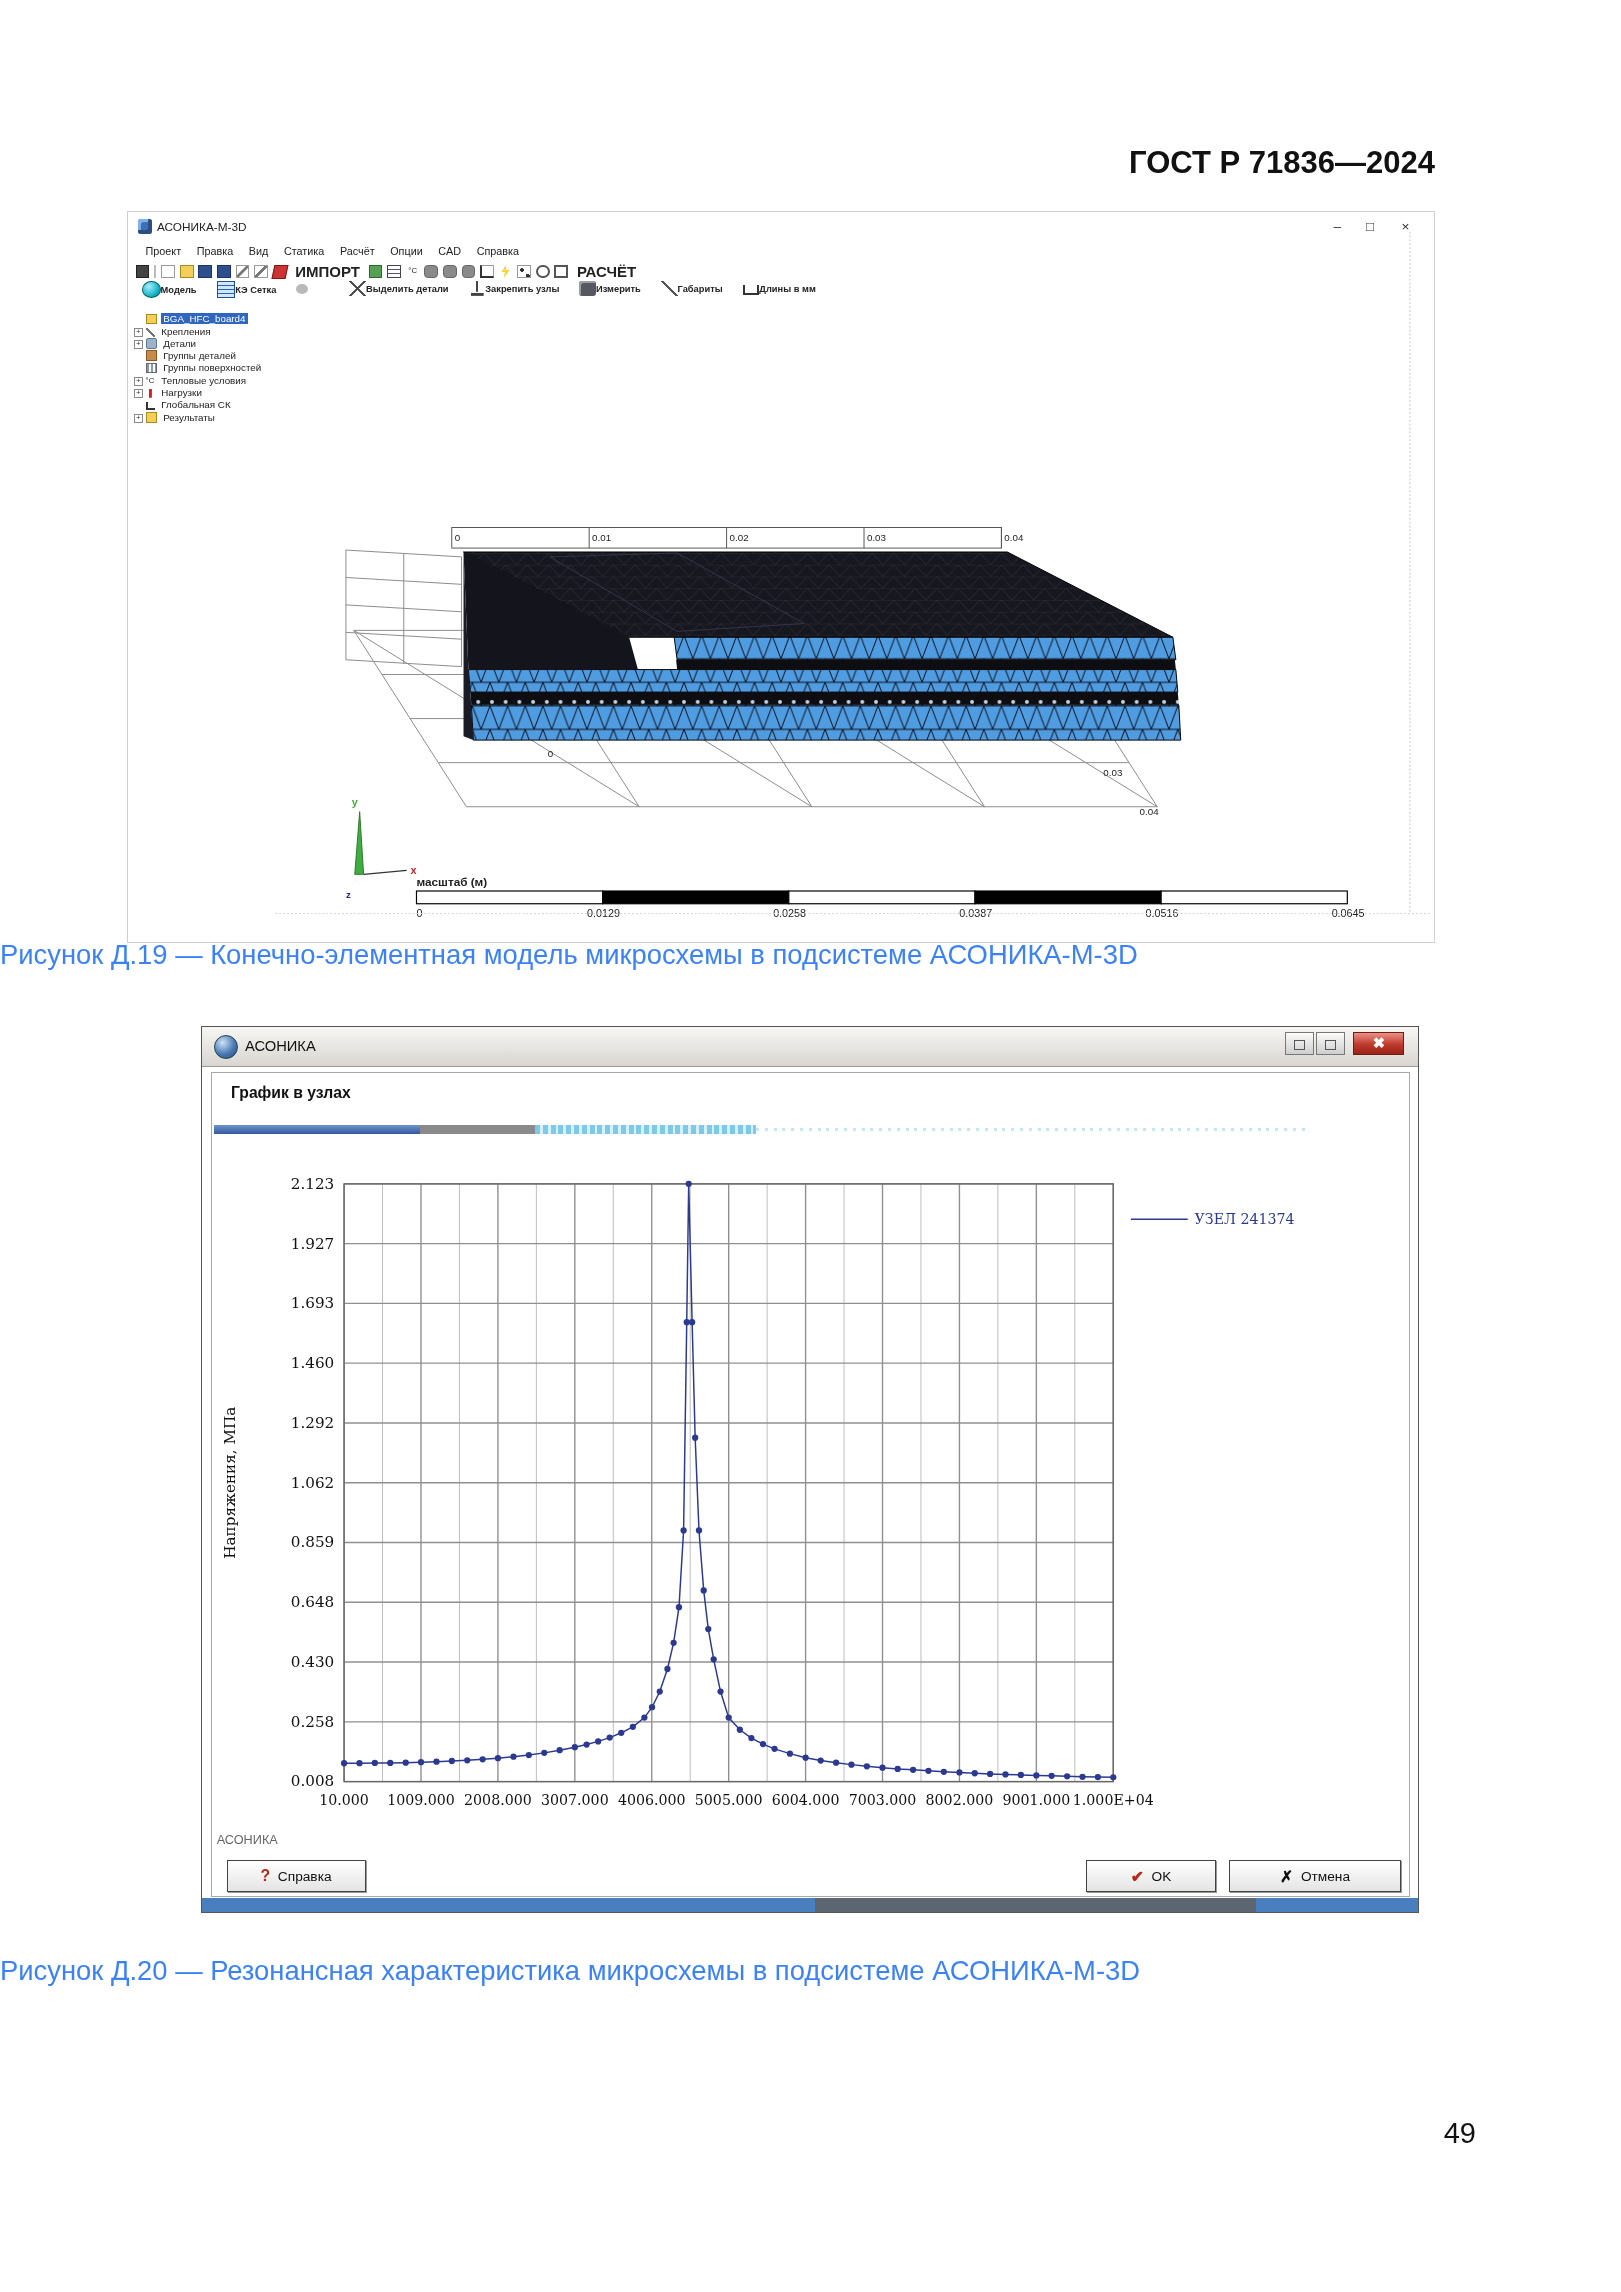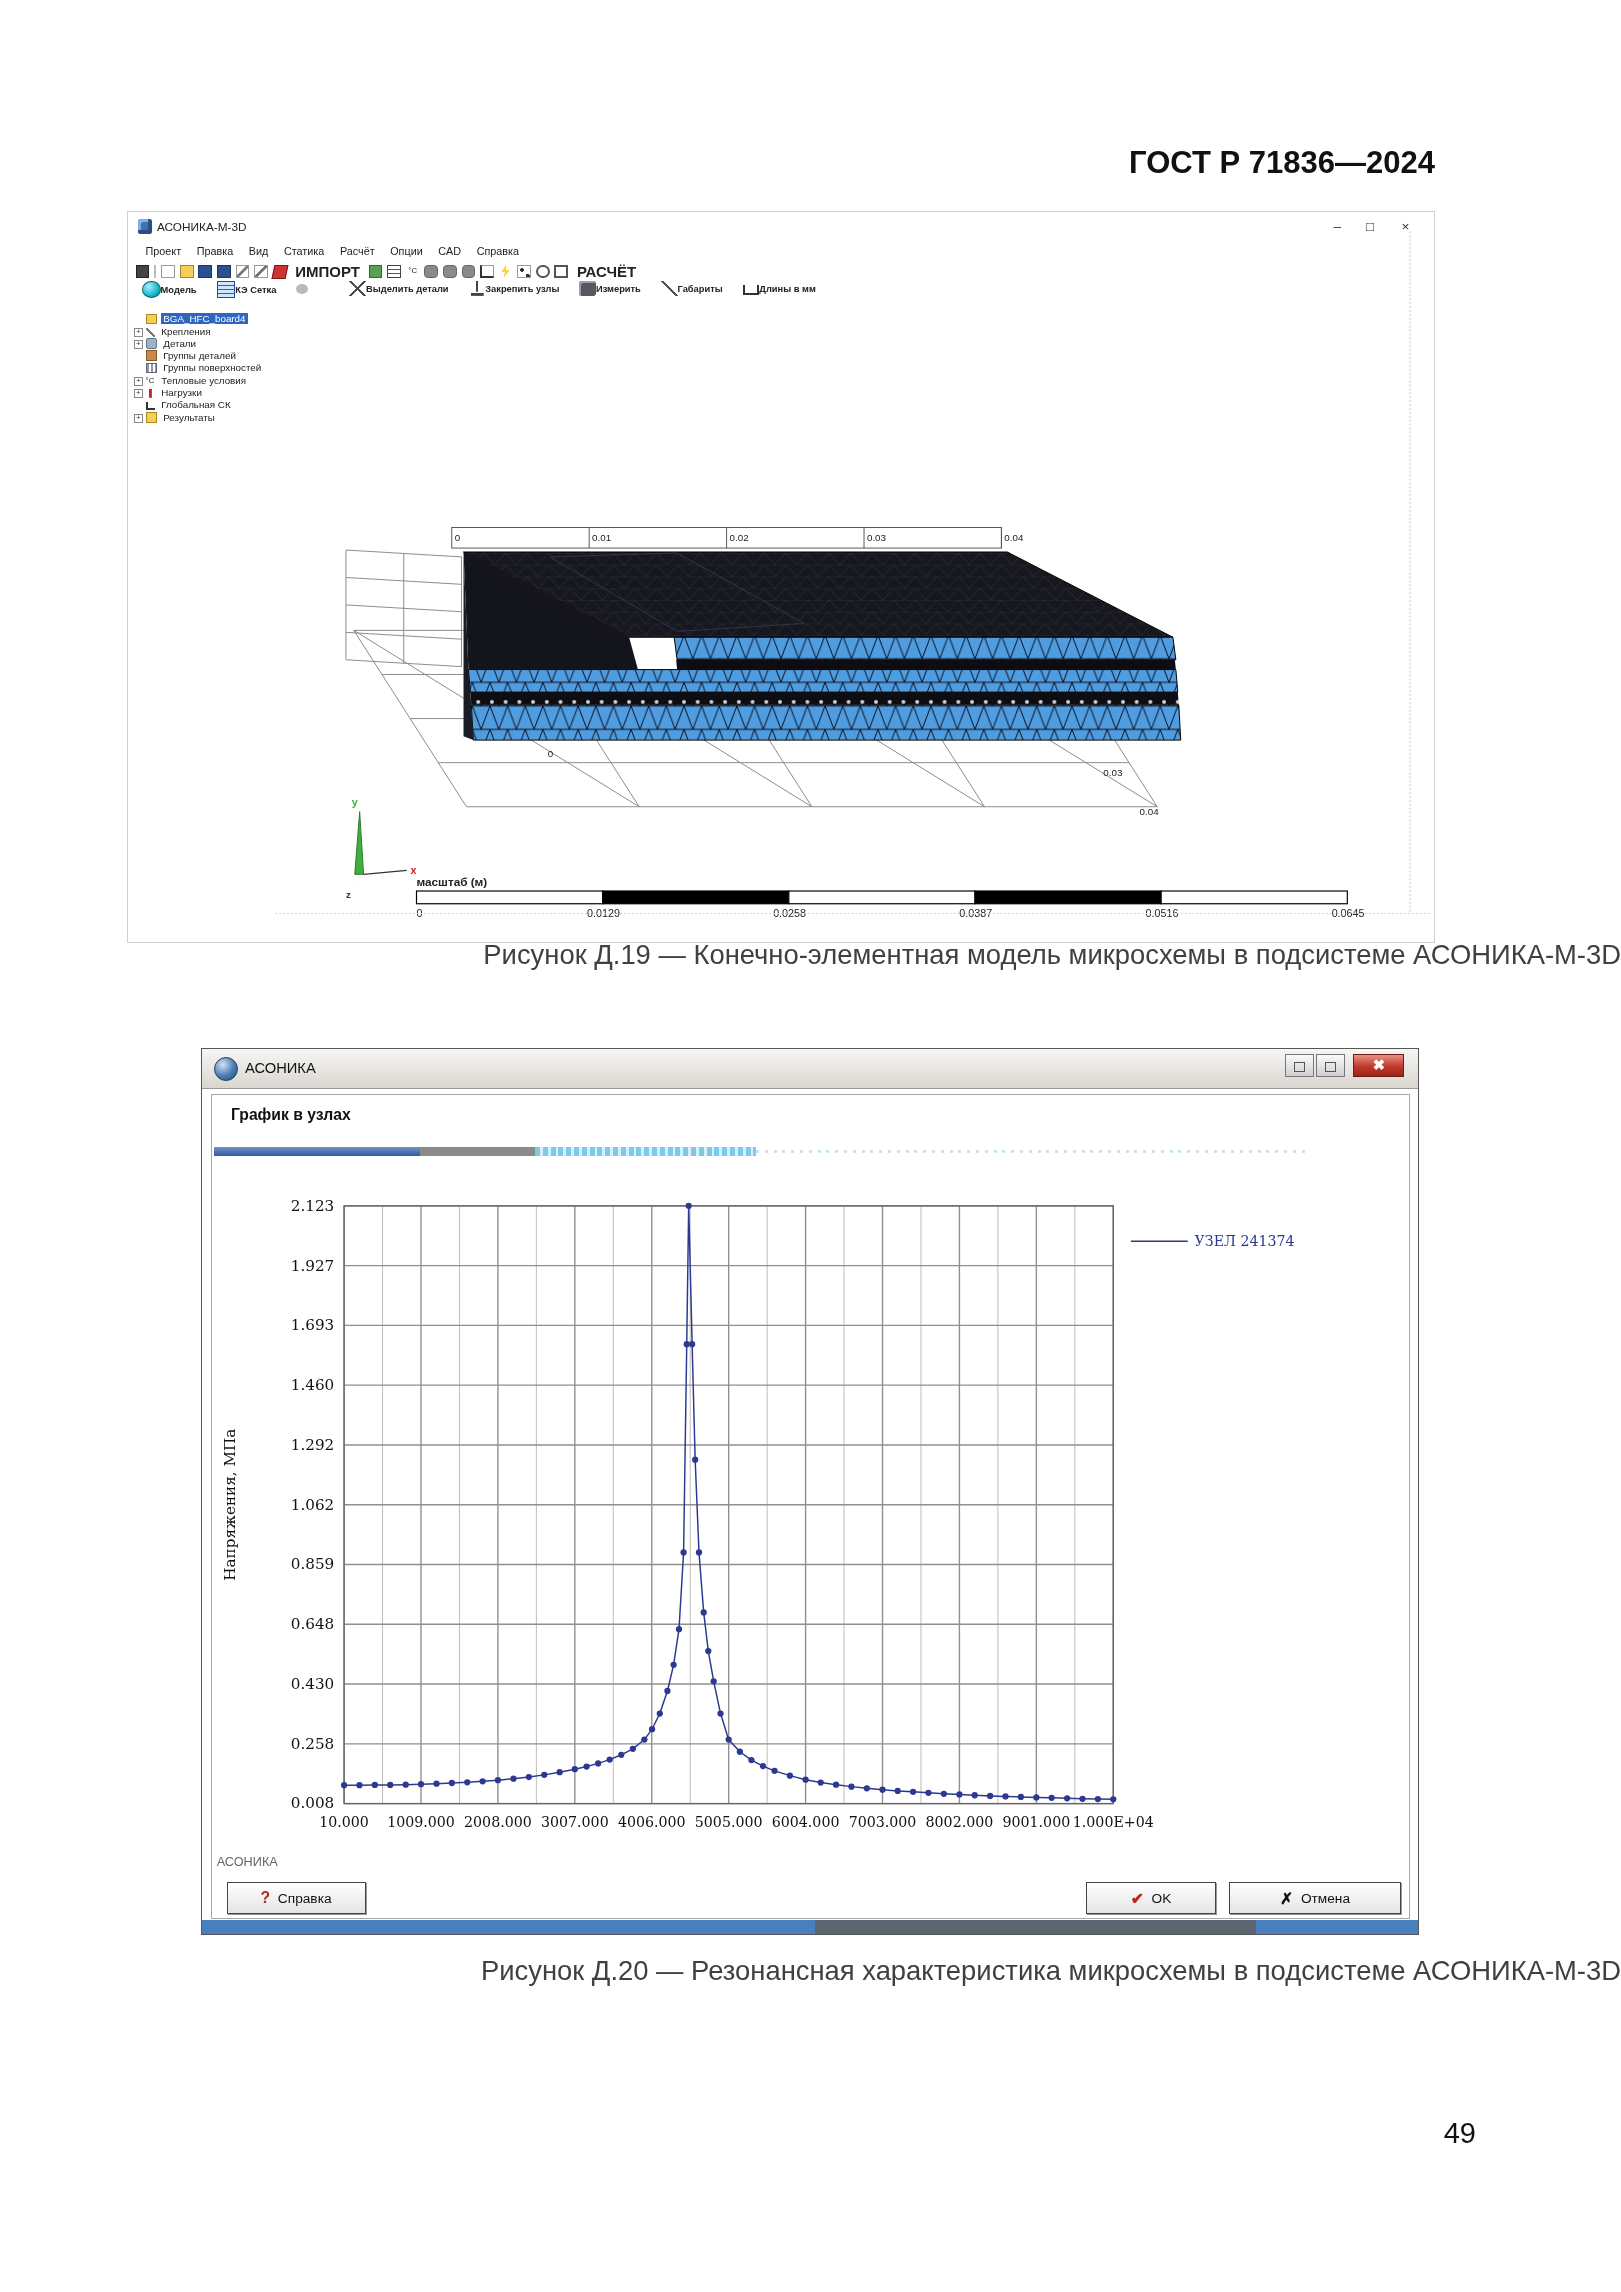--- a/index.html
+++ b/index.html
@@ -3,21 +3,21 @@
 <meta charset="utf-8">
 <style>
   html,body{margin:0;padding:0;background:#888;}
   #page{position:relative;width:1621px;height:2293px;background:#ffffff;
         font-family:"Liberation Sans",sans-serif;overflow:hidden;}
   .abs{position:absolute;}
 
   
   #gost-header{top:145px;right:186px;font-size:31px;font-weight:bold;color:#111;}
   #page-number{top:2117px;right:145px;font-size:29px;color:#111;}
-  .caption{width:100%;text-align:right;font-size:27.4px;color:#404040;}
+  .caption{width:100%;text-align:left;font-size:27.4px;color:#3b82f6;}
   #cap19{top:939px;}
   #cap20a{top:1955px;}
   #cap20b{top:1992px;}
 
   
   #win1{left:127px;top:211px;width:1306px;height:730px;background:#fff;
         border:1px solid #cfcfcf;font-size:10.8px;color:#222;}
   #win1-titlebar{left:0;top:0;width:100%;height:29px;}
   #win1-title{left:29px;top:7.8px;font-size:11.8px;}
   .w1ctl{top:5.9px;width:25.5px;height:17.6px;text-align:center;font-size:13.7px;color:#333;line-height:17.6px;}
@@ -73,21 +73,21 @@
   .ti-mount{background:linear-gradient(45deg,transparent 40%,#777 41%,#777 59%,transparent 60%);}
   .ti-parts{background:#9fb3c8;border:1px solid #5f7791;border-radius:2px;}
   .ti-group-parts{background:#c98a4b;border:1px solid #8a5a26;}
   .ti-group-surf{background:repeating-linear-gradient(90deg,#8899aa 0 2px,#fff 2px 3.9px);border:1px solid #667;}
   .ti-thermal{background:#fff;font-size:7.8px;line-height:8.8px;}
   .ti-loads{background:linear-gradient(#c22,#c22) 50% 50%/2.9px 8.8px no-repeat,#fff;}
   .ti-global-cs{border-left:2px solid #333;border-bottom:2px solid #333;box-sizing:border-box;}
   #win1-canvas{left:0;top:0;}
 
   
-  #win2{left:201px;top:1048px;width:1218px;height:887px;background:#fff;
+  #win2{left:201px;top:1026px;width:1218px;height:887px;background:#fff;
         border:1px solid #555;box-sizing:border-box;}
   #win2-titlebar{left:0;top:0;width:100%;height:39px;
      background:linear-gradient(#f7f6f4,#d9d6d0);border-bottom:1px solid #9a9a9a;}
   #win2-icon{left:11.8px;top:7.8px;width:22.5px;height:22.5px;border-radius:50%;
      background:radial-gradient(circle at 35% 30%,#cfe2f5,#4a7ab5 55%,#274a77);border:1px solid #244;}
   #win2-title{left:43px;top:10.8px;font-size:14.7px;color:#111;}
   .w2btn{top:4.9px;height:23.5px;border:1px solid #777;box-sizing:border-box;
      background:linear-gradient(#fafafa,#cfcfcf);text-align:center;}
   #w2-btn-restore1{right:104px;width:29px;}
   #w2-btn-restore2{right:73px;width:29px;}

